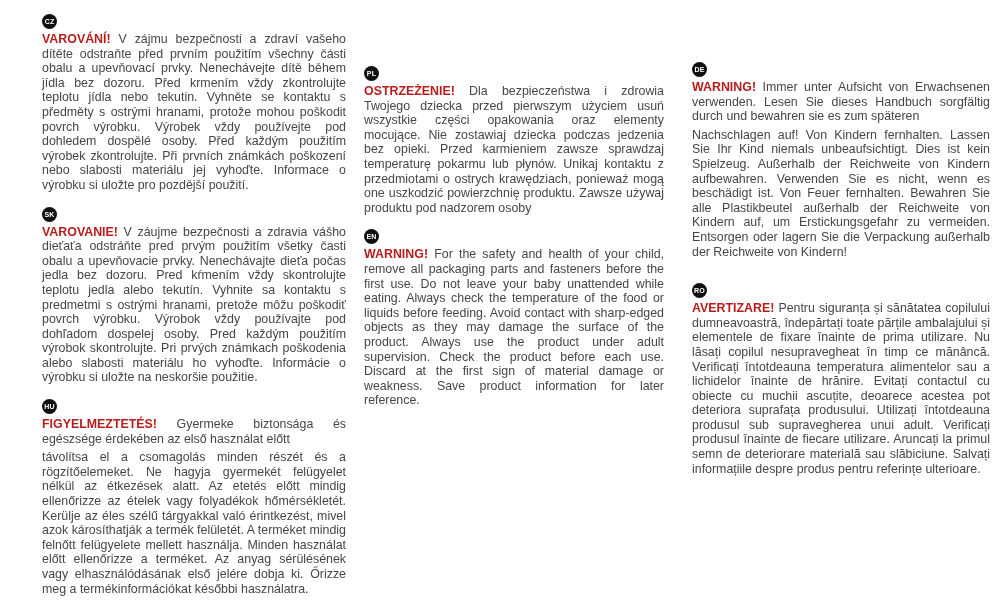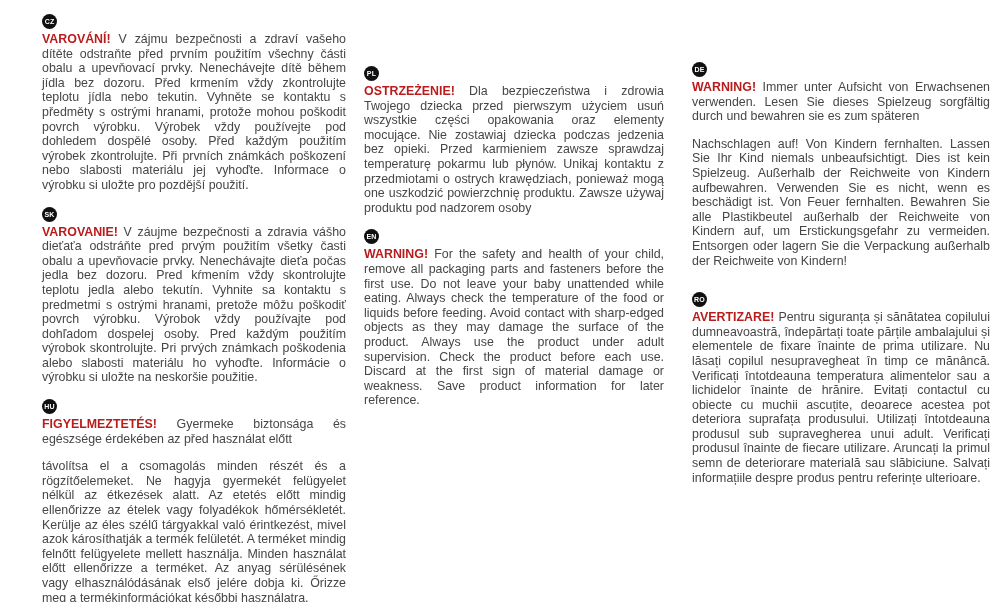--- a/index.html
+++ b/index.html
@@ -34,41 +34,41 @@
     letter-spacing: 0.2px;
     line-height: 1;
   }
   .body {
     margin: 3px 0 0 0;
     font-size: 12.4px;
     line-height: 14.6px;
     text-align: justify;
     text-justify: inter-word;
   }
-  .cont { margin-top: 13px; }
+  .cont { margin-top: 4px; }
   b.lead { color: #b91c1c; }
 </style>
 </head>
 <body>
 
 <div class="col" id="col1">
 
   <section class="sec" id="sec-cz">
     <span class="badge">CZ</span>
     <p class="body"><b class="lead">VAROVÁNÍ!</b> <span>V zájmu bezpečnosti a zdraví vašeho dítěte odstraňte před prvním použitím všechny části obalu a upevňovací prvky. Nenechávejte dítě během jídla bez dozoru. Před krmením vždy zkontrolujte teplotu jídla nebo tekutin. Vyhněte se kontaktu s předměty s ostrými hranami, protože mohou poškodit povrch výrobku. Výrobek vždy používejte pod dohledem dospělé osoby. Před každým použitím výrobek zkontrolujte. Při prvních známkách poškození nebo slabosti materiálu jej vyhoďte. Informace o výrobku si uložte pro pozdější použití.</span></p>
   </section>
 
   <section class="sec" id="sec-sk">
     <span class="badge">SK</span>
     <p class="body"><b class="lead">VAROVANIE!</b> <span>V záujme bezpečnosti a zdravia vášho dieťaťa odstráňte pred prvým použitím všetky časti obalu a upevňovacie prvky. Nenechávajte dieťa počas jedla bez dozoru. Pred kŕmením vždy skontrolujte teplotu jedla alebo tekutín. Vyhnite sa kontaktu s predmetmi s ostrými hranami, pretože môžu poškodiť povrch výrobku. Výrobok vždy používajte pod dohľadom dospelej osoby. Pred každým použitím výrobok skontrolujte. Pri prvých známkach poškodenia alebo slabosti materiálu ho vyhoďte. Informácie o výrobku si uložte na neskoršie použitie.</span></p>
   </section>
 
   <section class="sec" id="sec-hu">
     <span class="badge">HU</span>
-    <p class="body"><b class="lead">FIGYELMEZTETÉS!</b> <span>Gyermeke biztonsága és egészsége érdekében az před használat előtt</span></p>
+    <p class="body"><b class="lead">FIGYELMEZTETÉS!</b> <span>Gyermeke biztonsága és egészsége érdekében az első használat előtt</span></p>
     <p class="body cont">távolítsa el a csomagolás minden részét és a rögzítőelemeket. Ne hagyja gyermekét felügyelet nélkül az étkezések alatt. Az etetés előtt mindig ellenőrizze az ételek vagy folyadékok hőmérsékletét. Kerülje az éles szélű tárgyakkal való érintkezést, mivel azok károsíthatják a termék felületét. A terméket mindig felnőtt felügyelete mellett használja. Minden használat előtt ellenőrizze a terméket. Az anyag sérülésének vagy elhasználódásának első jelére dobja ki. Őrizze meg a termékinformációkat későbbi használatra.</p>
   </section>
 
 </div>
 
 <div class="col" id="col2">
 
   <section class="sec" id="sec-pl">
     <span class="badge">PL</span>
     <p class="body"><b class="lead">OSTRZEŻENIE!</b> <span>Dla bezpieczeństwa i zdrowia Twojego dziecka przed pierwszym użyciem usuń wszystkie części opakowania oraz elementy mocujące. Nie zostawiaj dziecka podczas jedzenia bez opieki. Przed karmieniem zawsze sprawdzaj temperaturę pokarmu lub płynów. Unikaj kontaktu z przedmiotami o ostrych krawędziach, ponieważ mogą one uszkodzić powierzchnię produktu. Zawsze używaj produktu pod nadzorem osoby</span></p>
@@ -78,21 +78,21 @@
     <span class="badge">EN</span>
     <p class="body"><b class="lead">WARNING!</b> <span>For the safety and health of your child, remove all packaging parts and fasteners before the first use. Do not leave your baby unattended while eating. Always check the temperature of the food or liquids before feeding. Avoid contact with sharp-edged objects as they may damage the surface of the product. Always use the product under adult supervision. Check the product before each use. Discard at the first sign of material damage or weakness. Save product information for later reference.</span></p>
   </section>
 
 </div>
 
 <div class="col" id="col3">
 
   <section class="sec" id="sec-de">
     <span class="badge">DE</span>
-    <p class="body"><b class="lead">WARNING!</b> <span>Immer unter Aufsicht von Erwachsenen verwenden. Lesen Sie dieses Spielzeug sorgfältig durch und bewahren sie es zum späteren</span></p>
+    <p class="body"><b class="lead">WARNING!</b> <span>Immer unter Aufsicht von Erwachsenen verwenden. Lesen Sie dieses Handbuch sorgfältig durch und bewahren sie es zum späteren</span></p>
     <p class="body cont">Nachschlagen auf! Von Kindern fernhalten. Lassen Sie Ihr Kind niemals unbeaufsichtigt. Dies ist kein Spielzeug. Außerhalb der Reichweite von Kindern aufbewahren. Verwenden Sie es nicht, wenn es beschädigt ist. Von Feuer fernhalten. Bewahren Sie alle Plastikbeutel außerhalb der Reichweite von Kindern auf, um Erstickungsgefahr zu vermeiden. Entsorgen oder lagern Sie die Verpackung außerhalb der Reichweite von Kindern!</p>
   </section>
 
   <section class="sec" id="sec-ro">
     <span class="badge">RO</span>
     <p class="body"><b class="lead">AVERTIZARE!</b> <span>Pentru siguranța și sănătatea copilului dumneavoastră, îndepărtați toate părțile ambalajului și elementele de fixare înainte de prima utilizare. Nu lăsați copilul nesupravegheat în timp ce mănâncă. Verificați întotdeauna temperatura alimentelor sau a lichidelor înainte de hrănire. Evitați contactul cu obiecte cu muchii ascuțite, deoarece acestea pot deteriora suprafața produsului. Utilizați întotdeauna produsul sub supravegherea unui adult. Verificați produsul înainte de fiecare utilizare. Aruncați la primul semn de deteriorare materială sau slăbiciune. Salvați informațiile despre produs pentru referințe ulterioare.</span></p>
   </section>
 
 </div>
 

